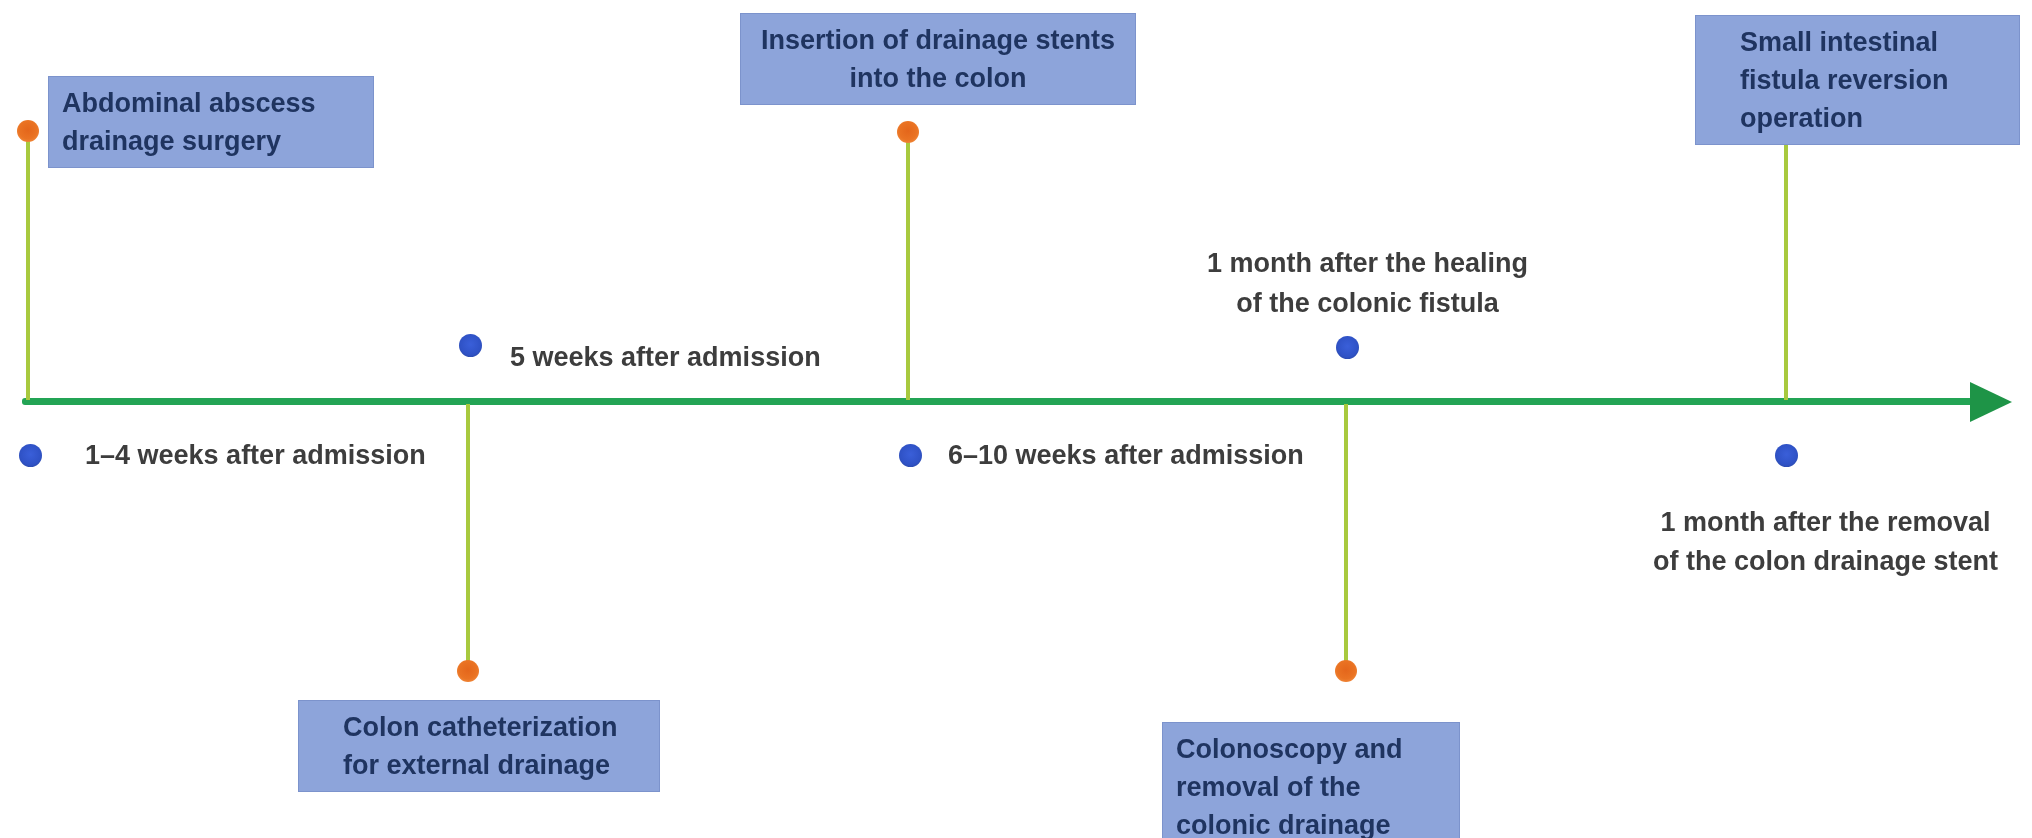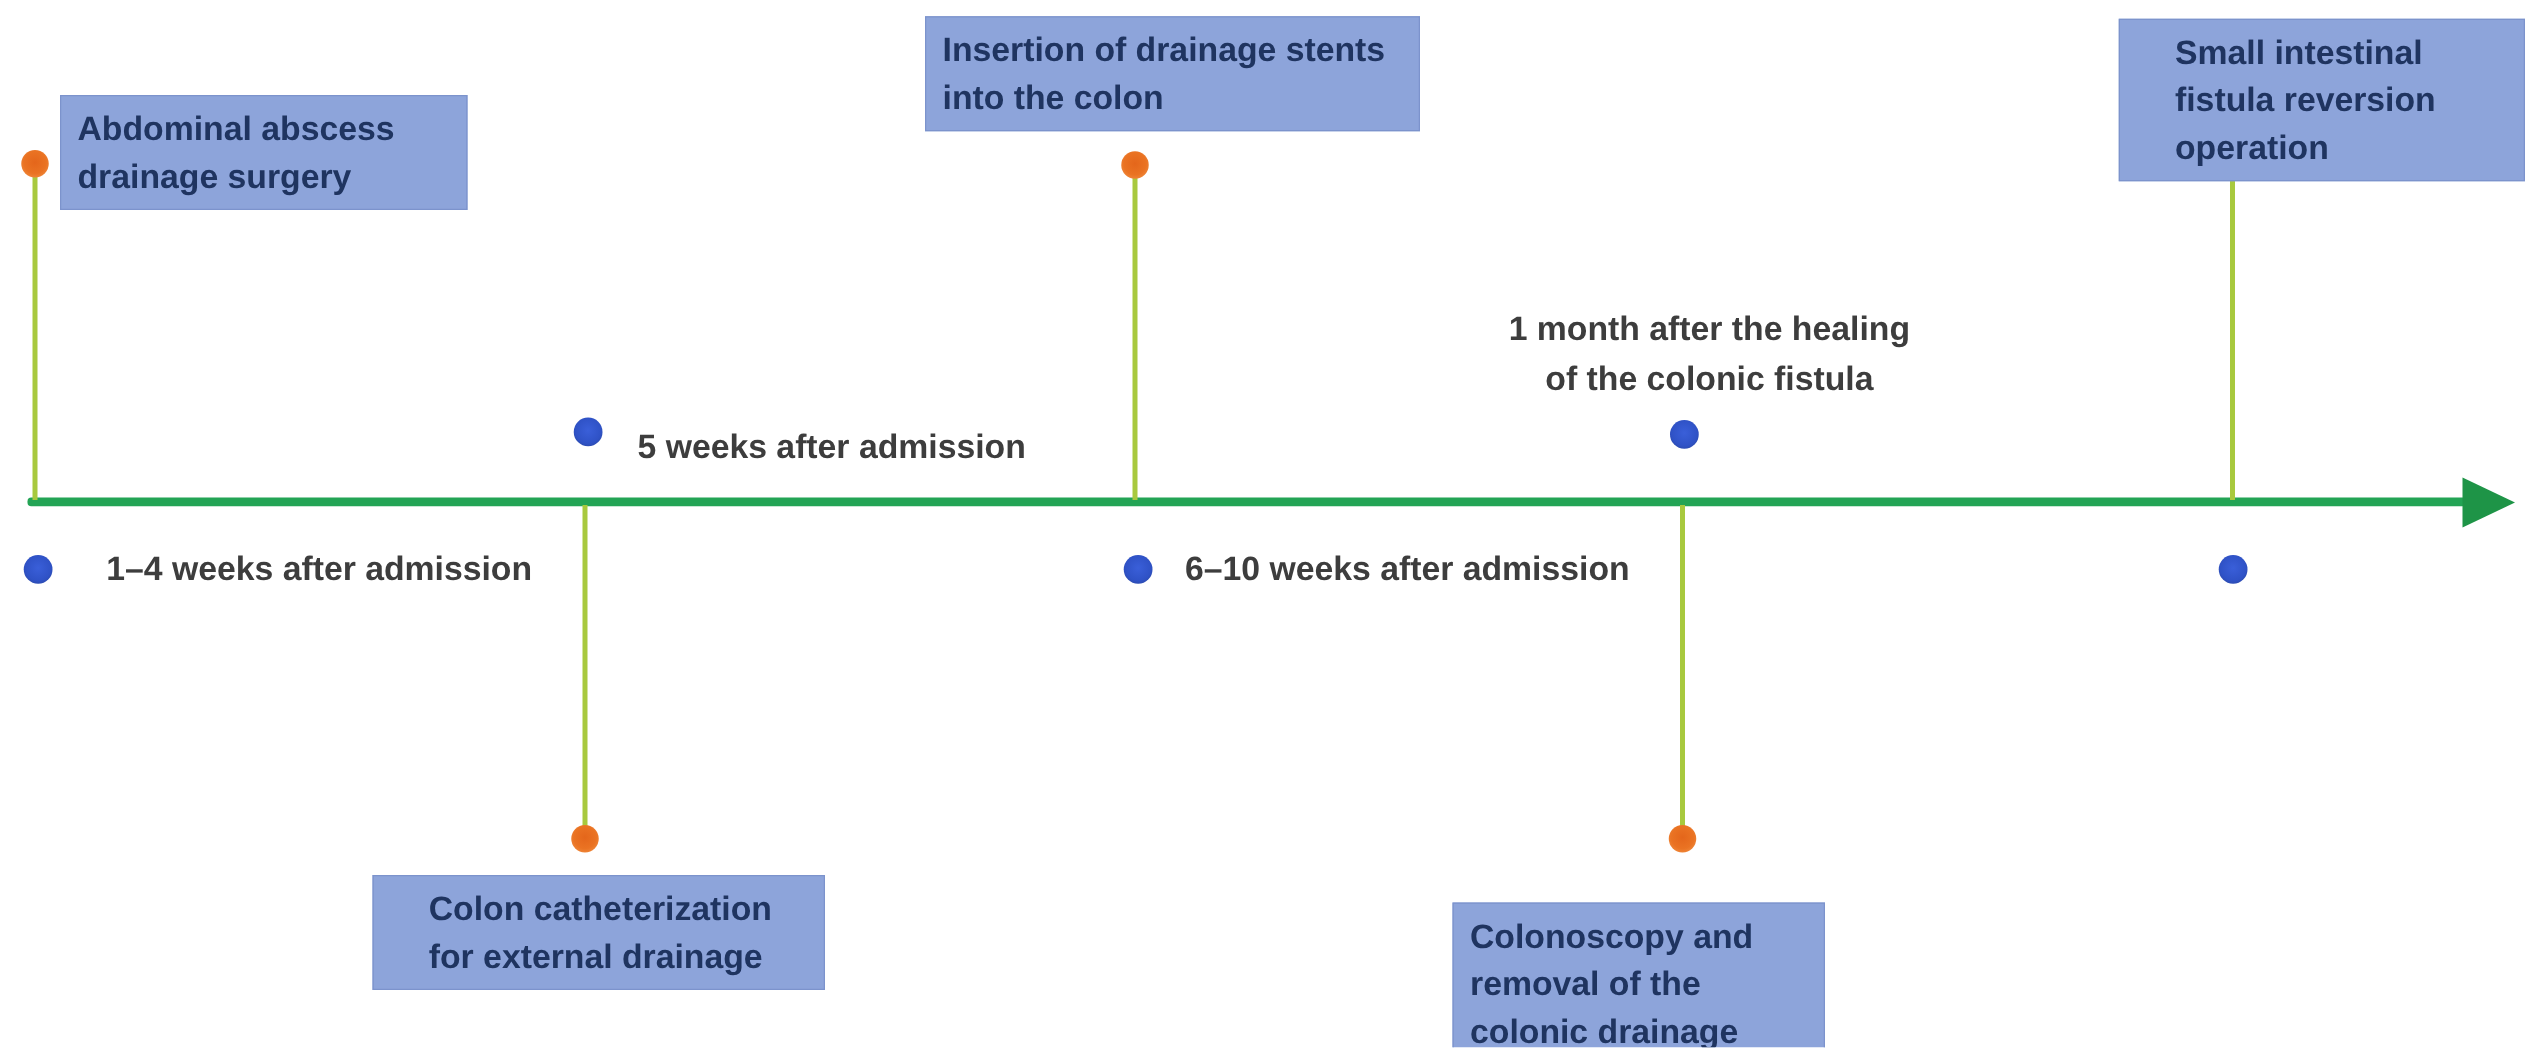--- a/index.html
+++ b/index.html
@@ -77,21 +77,21 @@
     box-sizing: border-box;
     background: #8da4da;
     border: 1px solid #7c93cc;
     color: #1f3460;
     font-size: 27px;
     font-weight: bold;
     line-height: 38px;
     padding: 7px 13px;
   }
   .bx1 { left: 48px;   top: 76px;  width: 326px; }
-  .bx2 { left: 740px;  top: 13px;  width: 396px; }
+  .bx2 { left: 740px;  top: 13px;  width: 396px; text-align: center; }
   .bx3 { left: 1695px; top: 15px;  width: 325px; padding-left: 44px; }
   .bx4 { left: 298px;  top: 700px; width: 362px; padding-left: 44px; }
   .bx5 { left: 1162px; top: 722px; width: 298px; }
   
   .tlabel {
     position: absolute;
     color: #3d3d3d;
     font-size: 27px;
     font-weight: bold;
     line-height: 30px;
@@ -133,14 +133,16 @@
   <div class="ebox bx2">Insertion of drainage stents into the colon</div>
   <div class="ebox bx3">Small intestinal fistula reversion operation</div>
   <div class="ebox bx4">Colon catheterization for external drainage</div>
   <div class="ebox bx5">Colonoscopy and removal of the colonic drainage stent</div>
 
   <div class="tlabel t1">1–4 weeks after admission</div>
   <div class="tlabel t2">5 weeks after admission</div>
   <div class="tlabel t3">6–10 weeks after admission</div>
   <div class="tlabel t4">1 month after the healing
 of the colonic fistula</div>
+  <div class="tlabel t5">1 month after the removal
+of the colon drainage stent</div>
 
 </div>
 
 </body></html>

